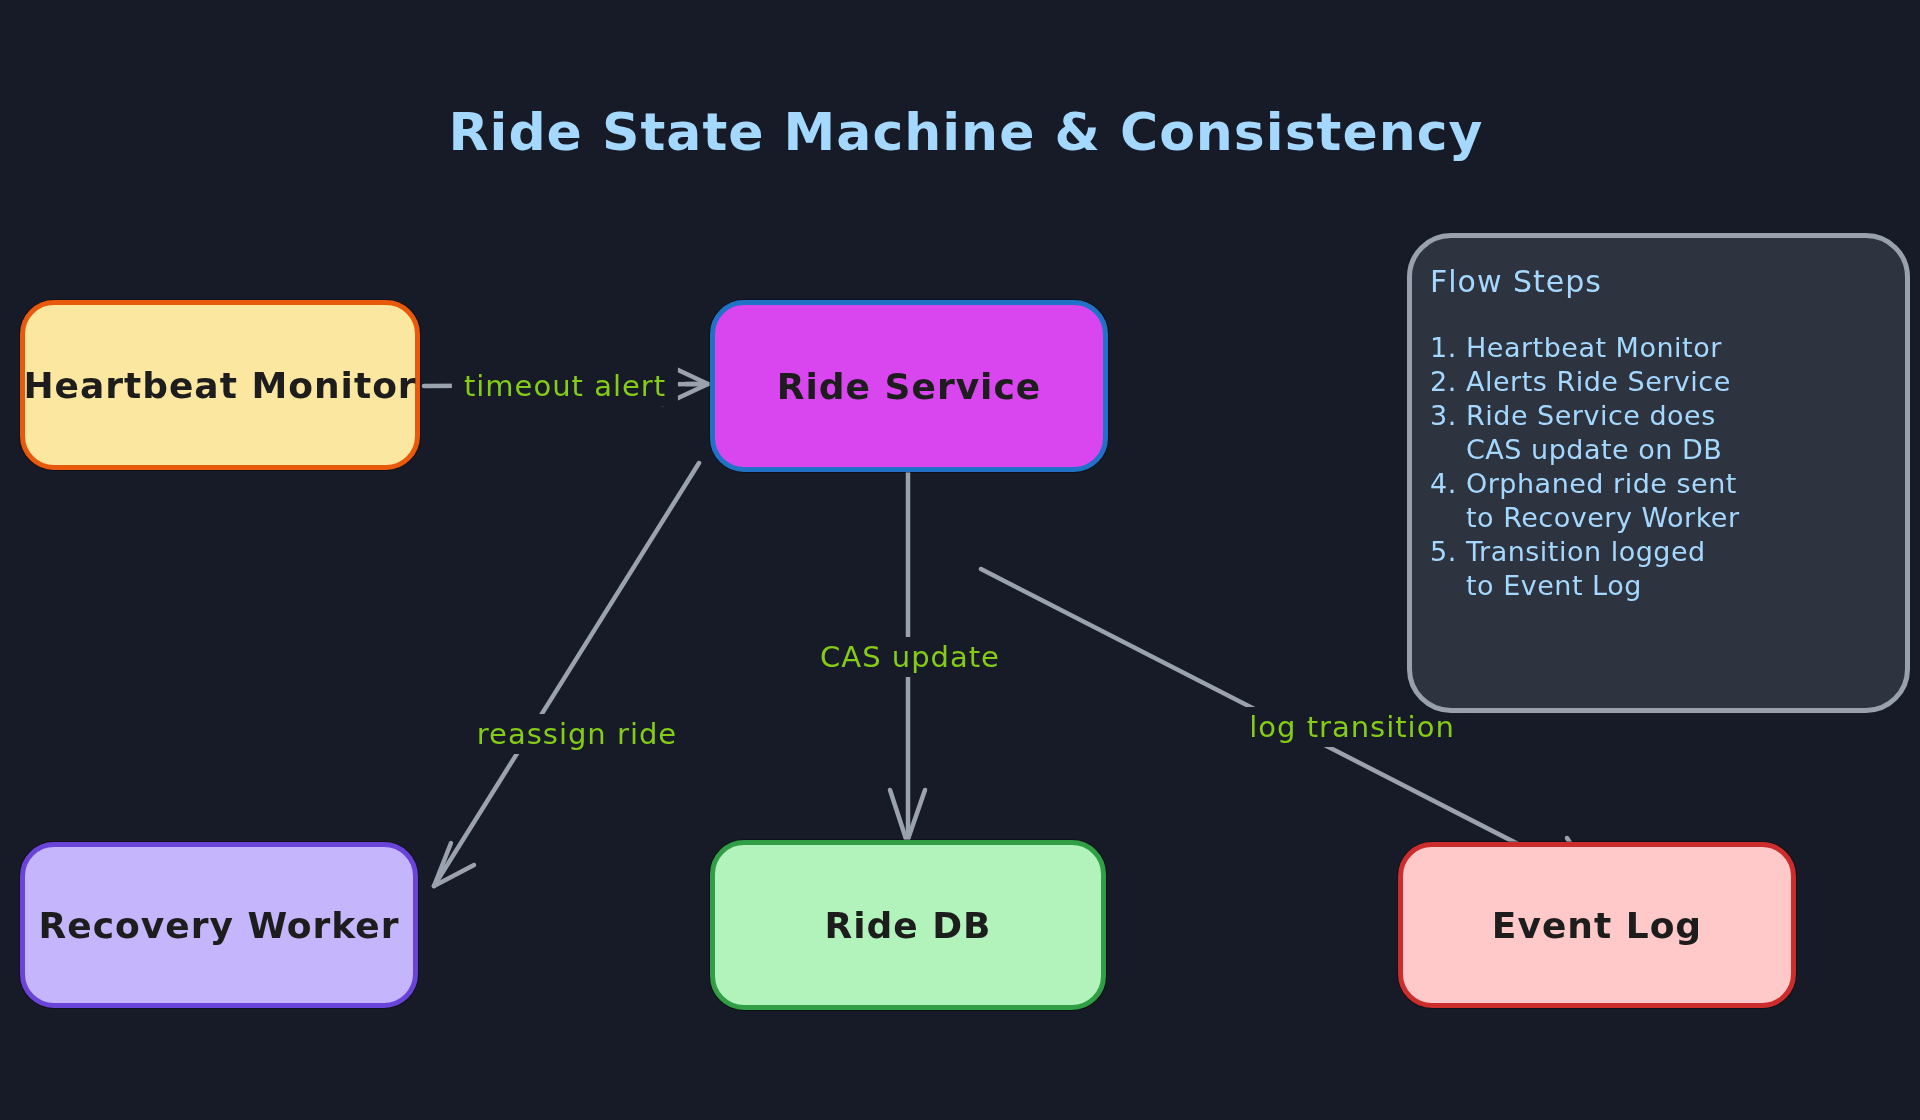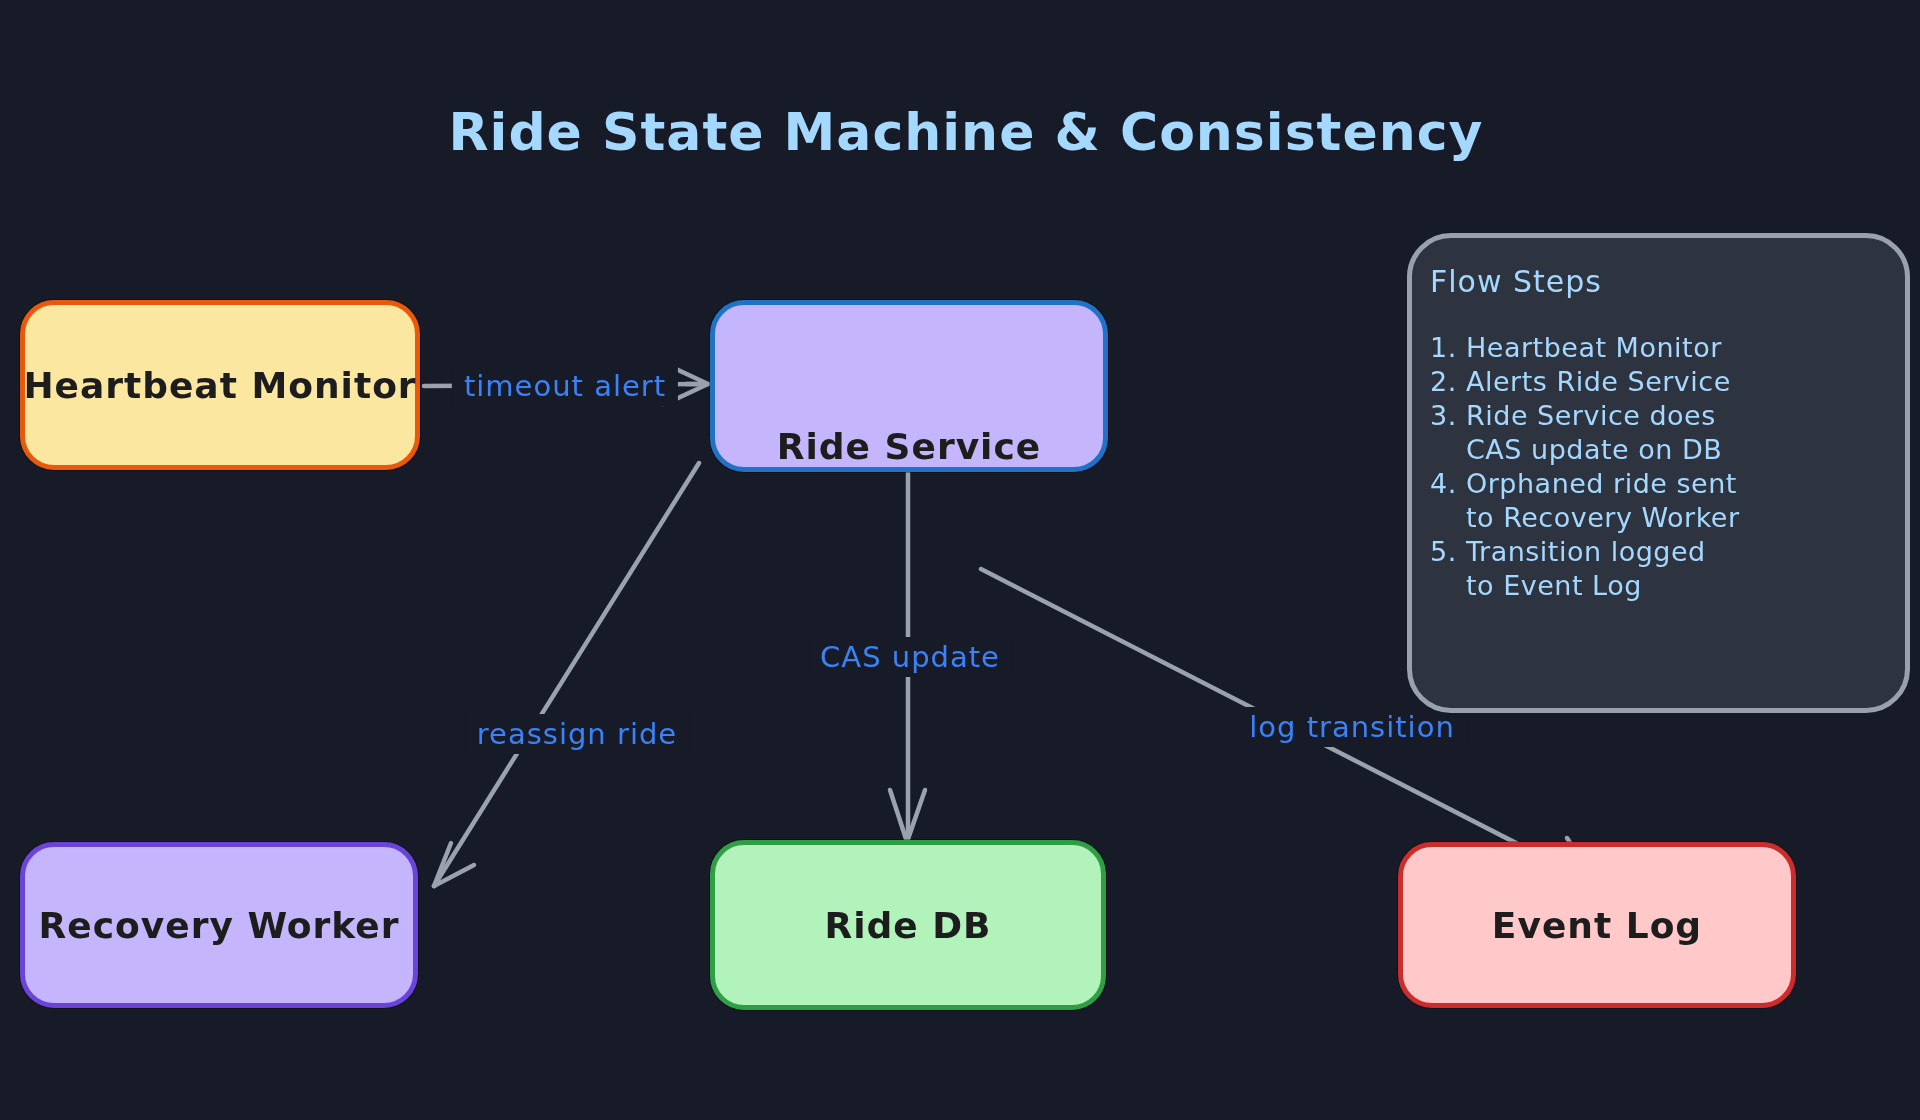--- a/index.html
+++ b/index.html
@@ -18,21 +18,21 @@
     color:#a5d8ff;
     transform:translateX(6px);
   }
 
   svg.edges{position:absolute;left:0;top:0;z-index:1;}
   svg.edges line{stroke:#9aa2ad;stroke-width:4.5;stroke-linecap:round;}
 
   .edge-label{
     position:absolute;z-index:2;
     background:#171a27;
-    color:#3b82f6;
+    color:#84cc16;
     font-size:29px;letter-spacing:1px;
     padding:3px 12px;
     white-space:nowrap;
     transform:translate(-50%,-50%);
   }
 
   .node{
     position:absolute;z-index:3;
     border:5px solid #000;
     border-radius:34px;
@@ -110,21 +110,21 @@
   <div class="edge-label" id="label-cas">CAS update</div>
   <div class="edge-label" id="label-log">log transition</div>
   <div class="edge-label" id="label-reassign">reassign ride</div>
 
   <div class="title">Ride State Machine &amp; Consistency</div>
 
   <div class="node" id="node-heartbeat" style="background: rgb(251, 231, 160); border-color: rgb(232, 89, 12);">
     <span class="node-label">Heartbeat Monitor</span>
   </div>
 
-  <div class="node" id="node-ride-service" style="background: #c4b5fd; border-color: rgb(31, 114, 197); align-items: flex-end;">
+  <div class="node" id="node-ride-service" style="background: #d946ef; border-color: rgb(31, 114, 197);">
     <span class="node-label">Ride Service</span>
   </div>
 
   <div class="node" id="node-recovery-worker" style="background: #c4b5fd; border-color: rgb(106, 67, 217);">
     <span class="node-label">Recovery Worker</span>
   </div>
 
   <div class="node" id="node-ride-db" style="background: rgb(178, 242, 187); border-color: rgb(47, 158, 68);">
     <span class="node-label">Ride DB</span>
   </div>

